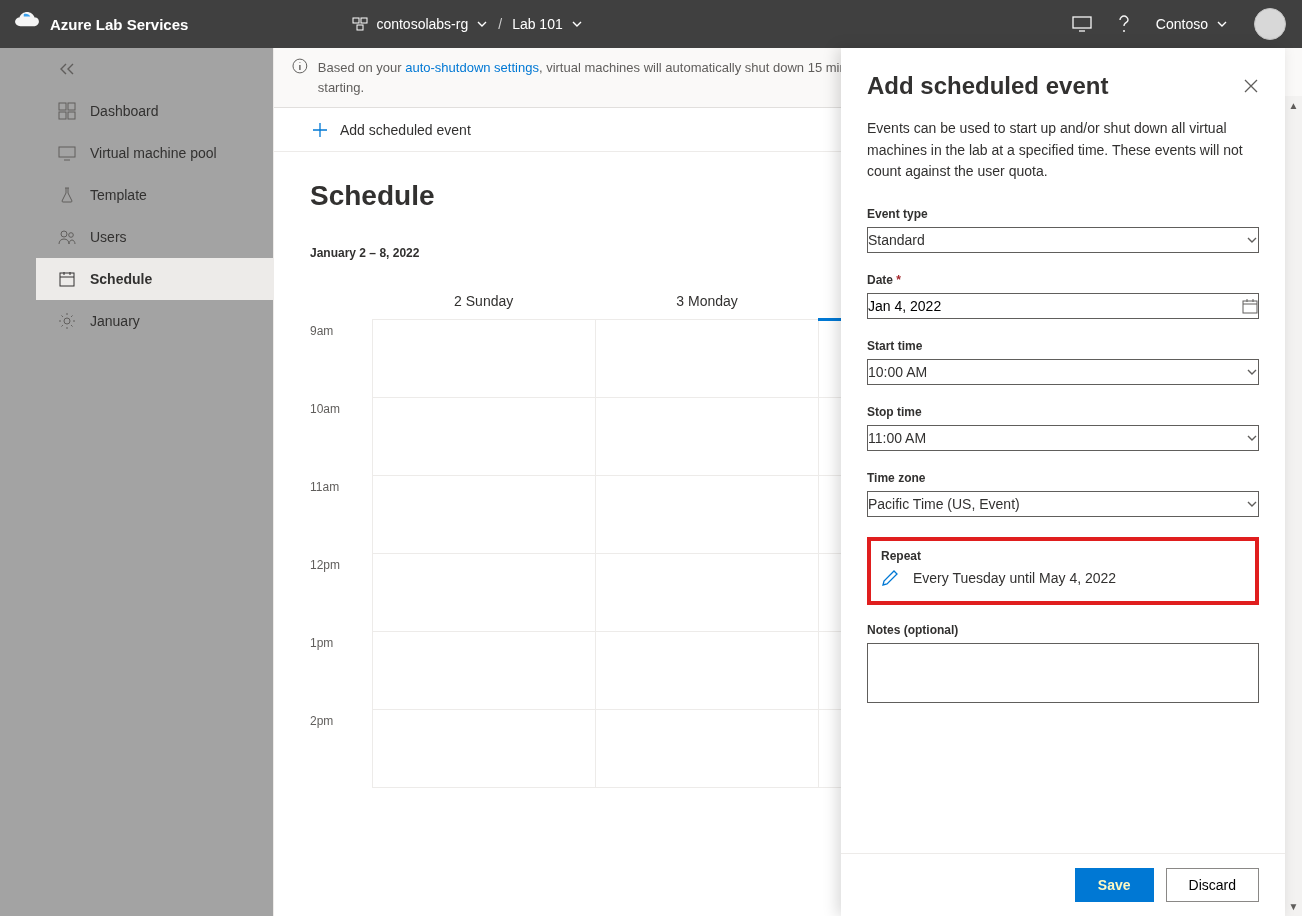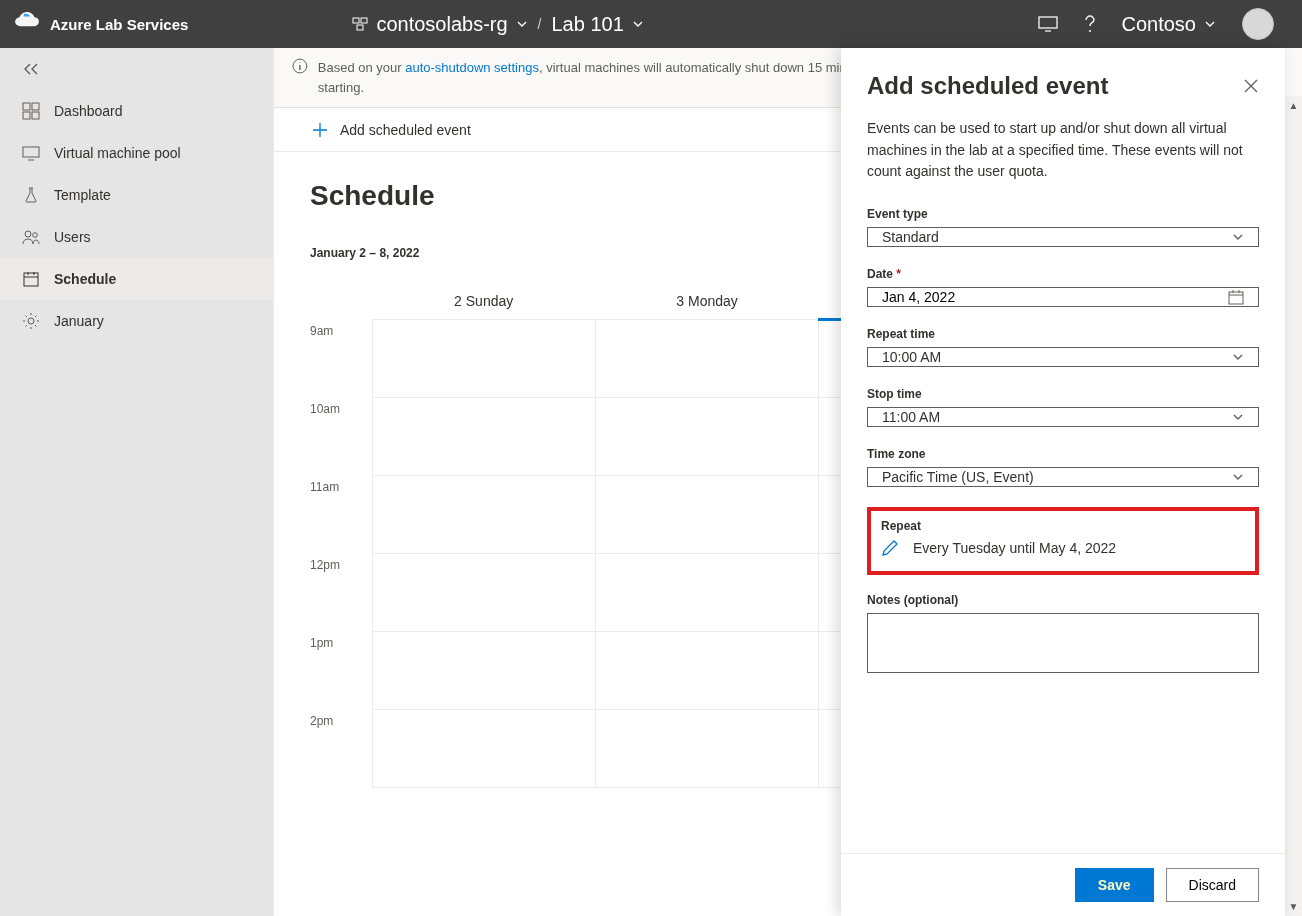--- a/index.html
+++ b/index.html
@@ -4,31 +4,31 @@
 <style>
   * { box-sizing: border-box; margin: 0; padding: 0; }
   html, body { height: 100%; font-family: "Segoe UI", Arial, sans-serif; font-size: 14px; color: #323130; background: #fff; overflow: hidden; }
 
   
   .top-bar { height: 48px; background: #404040; display: flex; align-items: center; color: #fff; position: relative; z-index: 5; }
   .logo-box { display: flex; align-items: center; gap: 10px; padding: 0 14px; }
   .logo-svg { width: 26px; height: 26px; }
   .brand { font-weight: 600; font-size: 15px; }
   .bc-group { display: flex; align-items: center; gap: 10px; margin-left: 150px; }
-  .bc-btn { display: flex; align-items: center; gap: 8px; cursor: pointer; color: #fff; font-size: 20px; }
+  .bc-btn { display: flex; align-items: center; gap: 8px; cursor: pointer; color: #fff; font-size: 14px; }
   .bc-sep { color: #ccc; }
-  .top-right { margin-left: auto; display: flex; align-items: center; gap: 26px; padding-right: 28px; }
+  .top-right { margin-left: auto; display: flex; align-items: center; gap: 26px; padding-right: 16px; }
   .icon-btn { cursor: pointer; opacity: .95; }
   .avatar { width: 32px; height: 32px; border-radius: 50%; background: #d8d8d8; border: 1px solid #c3c3c3; }
 
   
   .body-row { display: flex; height: calc(100% - 48px); position: relative; }
 
   
-  .sidebar { width: 274px; border-right: 1px solid #edebe9; background: #e5e5e5; display: flex; flex-direction: column; }
+  .sidebar { width: 274px; border-right: 1px solid #edebe9; background: #a3a3a3; display: flex; flex-direction: column; padding-left: 36px; }
   .collapse-row { height: 42px; display: flex; align-items: center; padding-left: 22px; cursor: pointer; color: #605e5c; }
   .nav-item { height: 42px; display: flex; align-items: center; gap: 14px; padding-left: 22px; cursor: pointer; color: #323130; font-size: 14px; }
   .nav-item.active { background: #edebe9; font-weight: 600; }
   .nav-icon { width: 18px; height: 18px; color: #605e5c; flex: 0 0 18px; }
   .nav-item.active .nav-icon { color: #323130; }
 
   
   .main { flex: 1; background: #faf9f8; display: flex; flex-direction: column; overflow: hidden; }
   .info-banner { background: #faf9f8; border-bottom: 1px solid #e1dfdd; padding: 10px 18px; display: flex; align-items: flex-start; gap: 10px; color: #605e5c; font-size: 13px; line-height: 1.5; }
   .info-banner a { color: #0078d4; text-decoration: none; }
@@ -49,21 +49,21 @@
 
   
   .panel { position: absolute; top: 0; right: 0; bottom: 0; width: 444px; background: #fff; box-shadow: -4px 0 14px rgba(0,0,0,.15); display: flex; flex-direction: column; z-index: 10; }
   .panel-head { display: flex; align-items: center; justify-content: space-between; padding: 24px 26px 18px 26px; }
   .panel-h { font-size: 24px; font-weight: 600; }
   .panel-body { flex: 1; overflow-y: auto; padding: 0 26px 10px 26px; }
   .panel-intro { color: #323130; font-size: 14px; line-height: 1.55; margin-bottom: 24px; }
   .field { margin-bottom: 20px; }
   .field-label { font-weight: 600; font-size: 12px; margin-bottom: 6px; display: block; }
   .req { color: #a4262c; }
-  .ctrl { width: 100%; height: 20px; border: 1px solid #605e5c; padding: 0 14px; font-size: 14px; background: #fff; display: flex; align-items: center; justify-content: space-between; cursor: pointer; }
+  .ctrl { width: 100%; height: 26px; border: 1px solid #605e5c; padding: 0 0; font-size: 14px; background: #fff; display: flex; align-items: center; justify-content: space-between; cursor: pointer; }
   .ctrl input { border: none; outline: none; font-size: 14px; flex: 1; background: transparent; }
   .chev-ico { width: 12px; height: 12px; color: #605e5c; }
   .cal-ico { width: 16px; height: 16px; color: #605e5c; }
   .repeat-box { border: 4px solid #e01e1e; padding: 8px 10px 14px 10px; margin-bottom: 18px; }
   .repeat-row { display: flex; align-items: center; gap: 14px; margin-top: 6px; cursor: pointer; }
   .pencil-ico { width: 18px; height: 18px; color: #0078d4; }
   .notes-area { width: 100%; border: 1px solid #605e5c; height: 60px; }
 
   .panel-foot { border-top: 1px solid #edebe9; padding: 14px 26px; display: flex; justify-content: flex-end; gap: 12px; }
   .btn { height: 34px; padding: 0 22px; font-size: 14px; cursor: pointer; border: 1px solid #8a8886; background: #fff; }
@@ -286,21 +286,21 @@
         <div class="ctrl">
           <input value="Jan 4, 2022" style="">
           <svg class="cal-ico" viewBox="0 0 16 16">
               <rect x="1" y="3" width="14" height="12" fill="none" stroke="#605e5c"></rect>
               <path d="M1 6h14M5 1v3M11 1v3" stroke="#605e5c"></path>
             </svg>
         </div>
       </div>
 
       <div class="field">
-        <label class="field-label">Repeat time</label>
+        <label class="field-label">Start time</label>
         <div class="ctrl">
           <span>10:00 AM</span>
           <svg class="chev-ico" viewBox="0 0 12 12">
               <path d="M2 4l4 4 4-4" fill="none" stroke="#605e5c" stroke-width="1.4"></path>
             </svg>
         </div>
       </div>
 
       <div class="field">
         <label class="field-label">Stop time</label>

